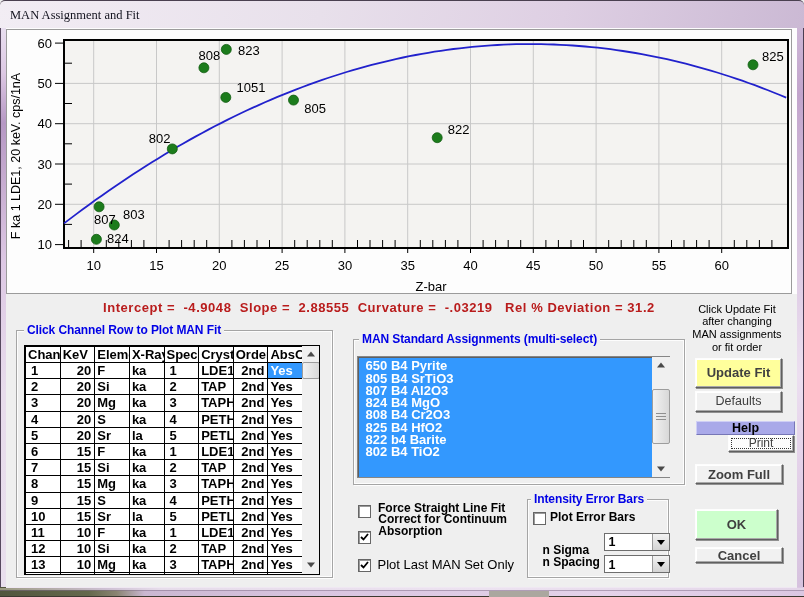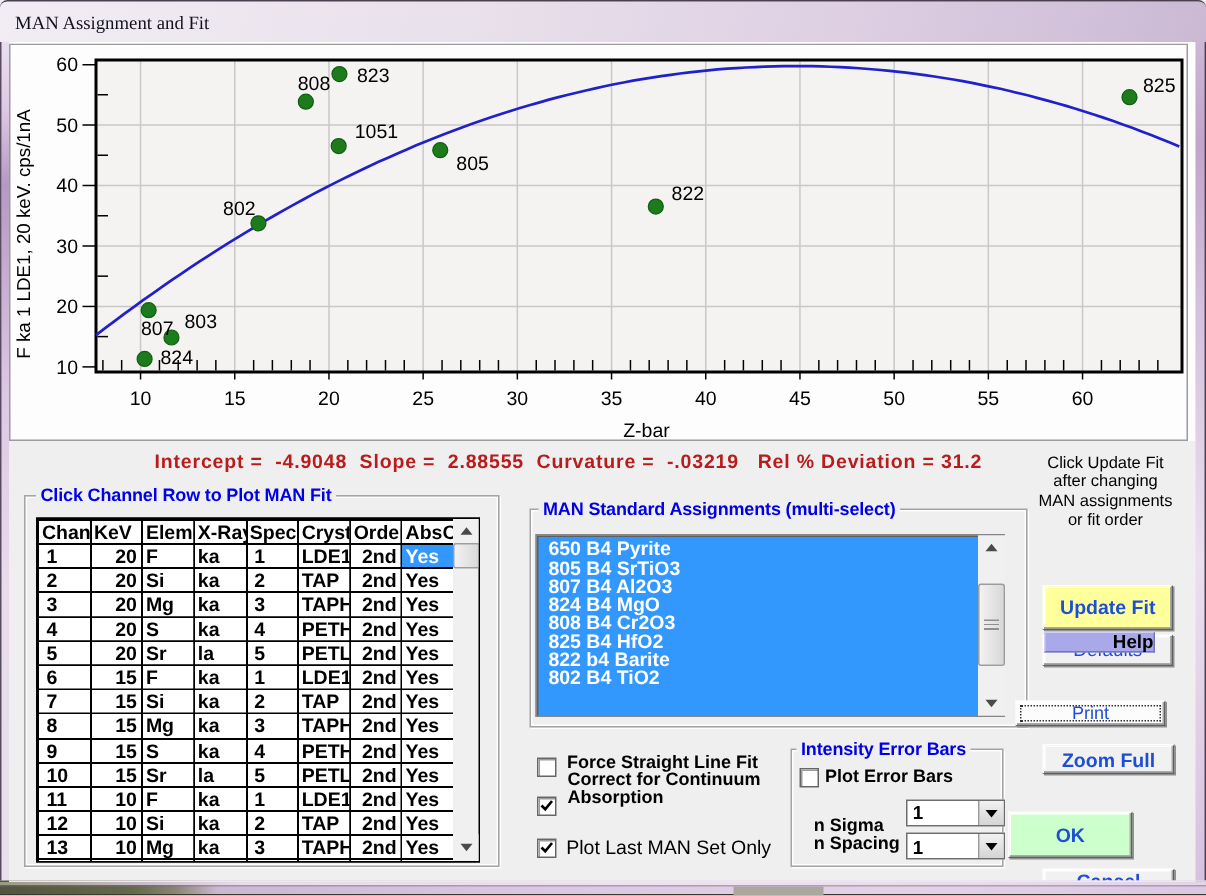--- a/index.html
+++ b/index.html
@@ -28,21 +28,21 @@
 #chart { position:absolute; left:0; top:1px; width:786px; height:265px; }
 #intercept { position:absolute; left:97px; top:272px; font-size:13px; font-weight:bold; color:#b91c1c; letter-spacing:0.55px; white-space:pre; }
 #rtxt { position:absolute; left:670px; top:274.5px; width:122px; text-align:center; font-size:11px; line-height:12.9px; color:#000; }
 
 .grp { position:absolute; border:1px solid #a5a5a5; box-shadow:inset 0 0 0 1px #fdfdfd,1px 1px 0 #fdfdfd; }
 .grp .lbl { position:absolute; top:-8px; background:#efefef; padding:0 3px; font-size:12px; font-weight:bold; color:#0000e6; letter-spacing:-0.1px; white-space:nowrap; }
 #grpTable { left:10px; top:302px; width:317px; height:248px; }
 #grpMan   { left:347px; top:311px; width:332px; height:146px; }
 #grpInt   { left:521px; top:471px; width:142px; height:79px; }
 
-#gridwrap { position:absolute; left:18px; top:317px; width:296px; height:230px; border:1px solid #000; background:#000000; overflow:hidden; }
+#gridwrap { position:absolute; left:18px; top:317px; width:296px; height:230px; border:1px solid #000; background:#b91c1c; overflow:hidden; }
 #grid { border-collapse:collapse; table-layout:fixed; width:278px; font-size:13px; font-weight:bold; color:#000; }
 #grid td { border:1px solid #000; height:16.2px; padding:0 2px; overflow:hidden; white-space:nowrap; background:#fff; }
 #grid td.h { padding:0 1px 0 2px; height:15.4px; }
 #grid td.c0 { padding-left:5px; }
 #grid td.c1 { text-align:right; padding-right:3px; }
 #grid td.c2 { padding-left:2px; }
 #grid td.sel { background:#3398fe; color:#fff; }
 
 .sbar { position:absolute; background:#f0f0f0; }
 .sbtn { position:absolute; left:0; width:100%; background:#f0f0f0; }
@@ -59,23 +59,23 @@
 .cb { position:absolute; width:13px; height:13px; background:#fff; border:1px solid #666;
   box-shadow:inset 1px 1px 0 #9a9a9a; }
 .cblbl { position:absolute; font-size:12px; font-weight:bold; color:#000; line-height:11.5px; }
 
 .combo { position:absolute; width:66px; height:18px; background:#fff; border:1px solid #6e6e6e; }
 .combo .val { position:absolute; left:4px; top:1.5px; font-size:12.5px; font-weight:bold; }
 .combo .btn { position:absolute; right:0; top:0; width:17px; height:100%; background:linear-gradient(to bottom,#f2f2f2,#d4d4d4); border-left:1px solid #9a9a9a; }
 .combo .btn:after { content:""; position:absolute; left:50%; top:50%; transform:translate(-50%,-40%); width:0; height:0; border-left:4px solid transparent; border-right:4px solid transparent; border-top:5px solid #000; }
 
 .btn3 { position:absolute; display:flex; align-items:center; justify-content:center;
-  font-size:13px; font-weight:bold; color:#1d4ed8; background:#f1f1f1;
+  font-size:13px; font-weight:bold; color:#404040; background:#f1f1f1;
   border:1px solid; border-color:#fdfdfd #606060 #606060 #fdfdfd;
-  box-shadow:inset -1px -1px 0 #a9a9a9, inset 1px 1px 0 #ffffff, 1px 1px 0 #909090;margin-top:32px; }
+  box-shadow:inset -1px -1px 0 #a9a9a9, inset 1px 1px 0 #ffffff, 1px 1px 0 #909090; }
 </style></head><body>
 <div id="win">
   <div id="client">
     <div id="chartbg"></div>
       <div id="chart">
         <svg width="786" height="265" style="position:absolute;left:0;top:0">
 <rect x="0.5" y="0.5" width="785" height="264" fill="none" stroke="#9b9b9b" stroke-width="1"></rect>
 <rect x="58.0" y="11.0" width="724.0" height="208.0" fill="#f4f3f1"></rect>
 <line x1="87.7" y1="11.0" x2="87.7" y2="219.0" stroke="#c8c8c8" stroke-width="1"></line>
 <line x1="150.5" y1="11.0" x2="150.5" y2="219.0" stroke="#c8c8c8" stroke-width="1"></line>
@@ -427,24 +427,24 @@
         <span class="btn"></span>
       </div>
     <div class="cblbl" style="left:536.5px;top:528.5px">n Spacing</div>
     <div class="combo" style="left:597.5px;top:527px">
         <span class="val">1</span>
         <span class="btn"></span>
       </div>
 
     <div class="btn3" style="left:689px;top:329.5px;width:87px;height:30px;background:#ffff9c">Update Fit</div>
     <div class="btn3" style="left:689px;top:362.5px;width:87px;height:21px;font-weight:normal;font-size:12.5px">Defaults</div>
-    <div style="position:absolute;left:690px;top:392.5px;width:74px;height:14px;background:#a9a9e9;border:1px solid;border-color:#cfcff5 #7676b6 #7676b6 #cfcff5;text-align:right;font-size:12.5px;font-weight:bold;line-height:12px">Help</div>
-    <div class="btn3" style="left:671px;top:406.5px;width:100px;height:17.5px;background:#fcfcfc;font-weight:normal;font-size:12px"><span style="position:absolute;left:2px;right:2px;top:2px;bottom:2px;border:1px dotted #333"></span>Print</div>
+    <div style="position:absolute;left:690px;top:392.5px;width:99px;height:14px;background:#a9a9e9;border:1px solid;border-color:#cfcff5 #7676b6 #7676b6 #cfcff5;text-align:center;font-size:12.5px;font-weight:bold;line-height:12px">Help</div>
+    <div class="btn3" style="left:722px;top:406.5px;width:66px;height:17.5px;background:#fcfcfc;font-weight:normal;font-size:12px"><span style="position:absolute;left:2px;right:2px;top:2px;bottom:2px;border:1px dotted #333"></span>Print</div>
     <div class="btn3" style="left:689px;top:436px;width:88px;height:20px">Zoom Full</div>
-    <div class="btn3" style="left:666px;top:481px;width:83px;height:31px;background:#ccffcc">OK</div>
+    <div class="btn3" style="left:689px;top:481px;width:83px;height:31px;background:#ccffcc">OK</div>
     <div class="btn3" style="left:689px;top:519px;width:88px;height:16px">Cancel</div>
   </div>
   <div id="tbar">
       <span class="txt">MAN Assignment and Fit</span>
     </div>
   <div id="bl"></div>
     <div id="br"></div>
   <div id="bb">
       <span class="lite"></span>
       <span class="up"></span>

